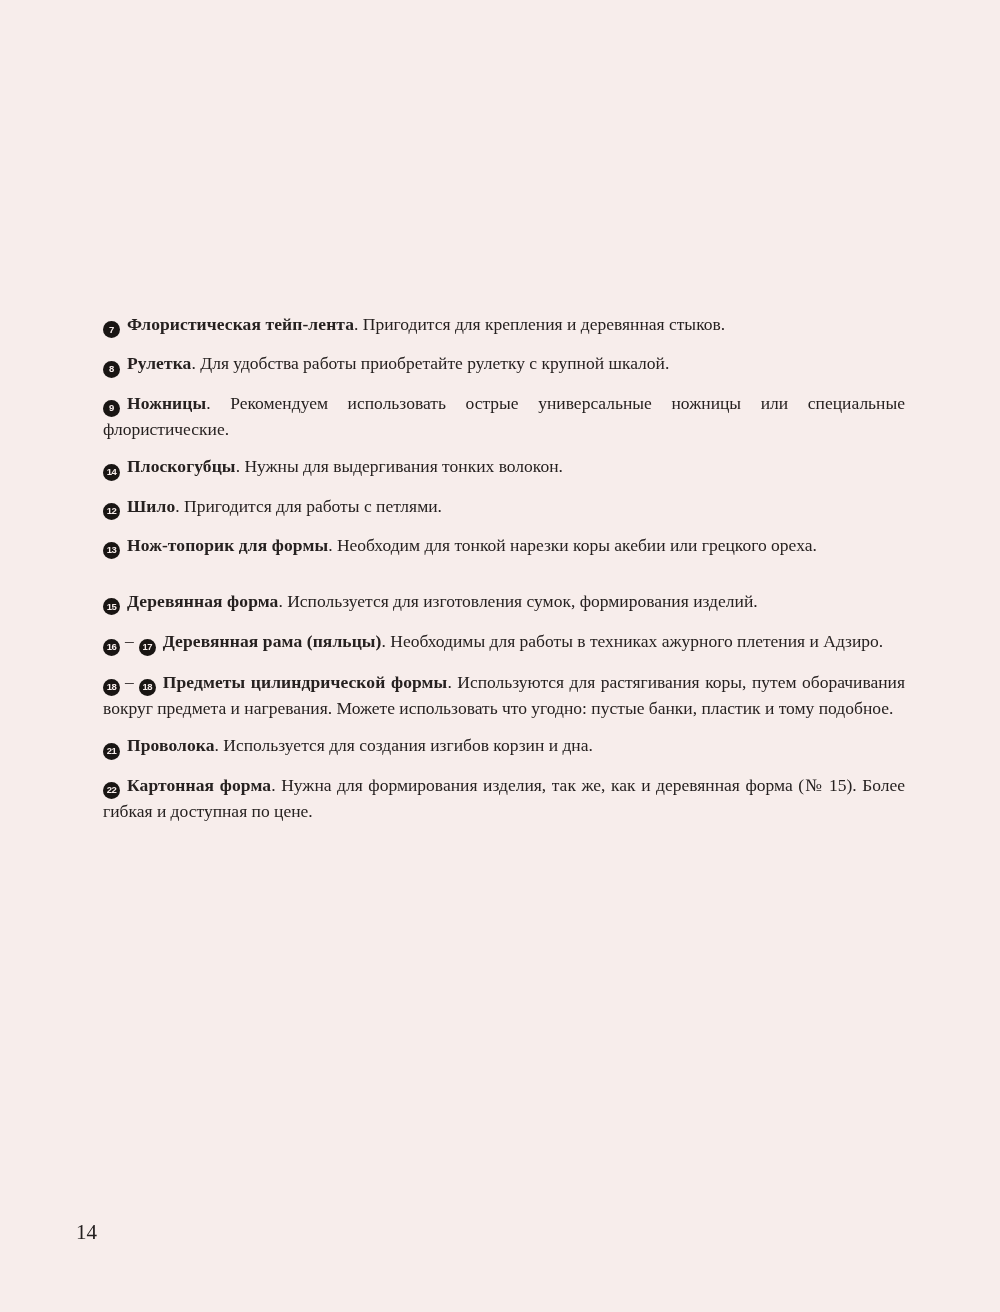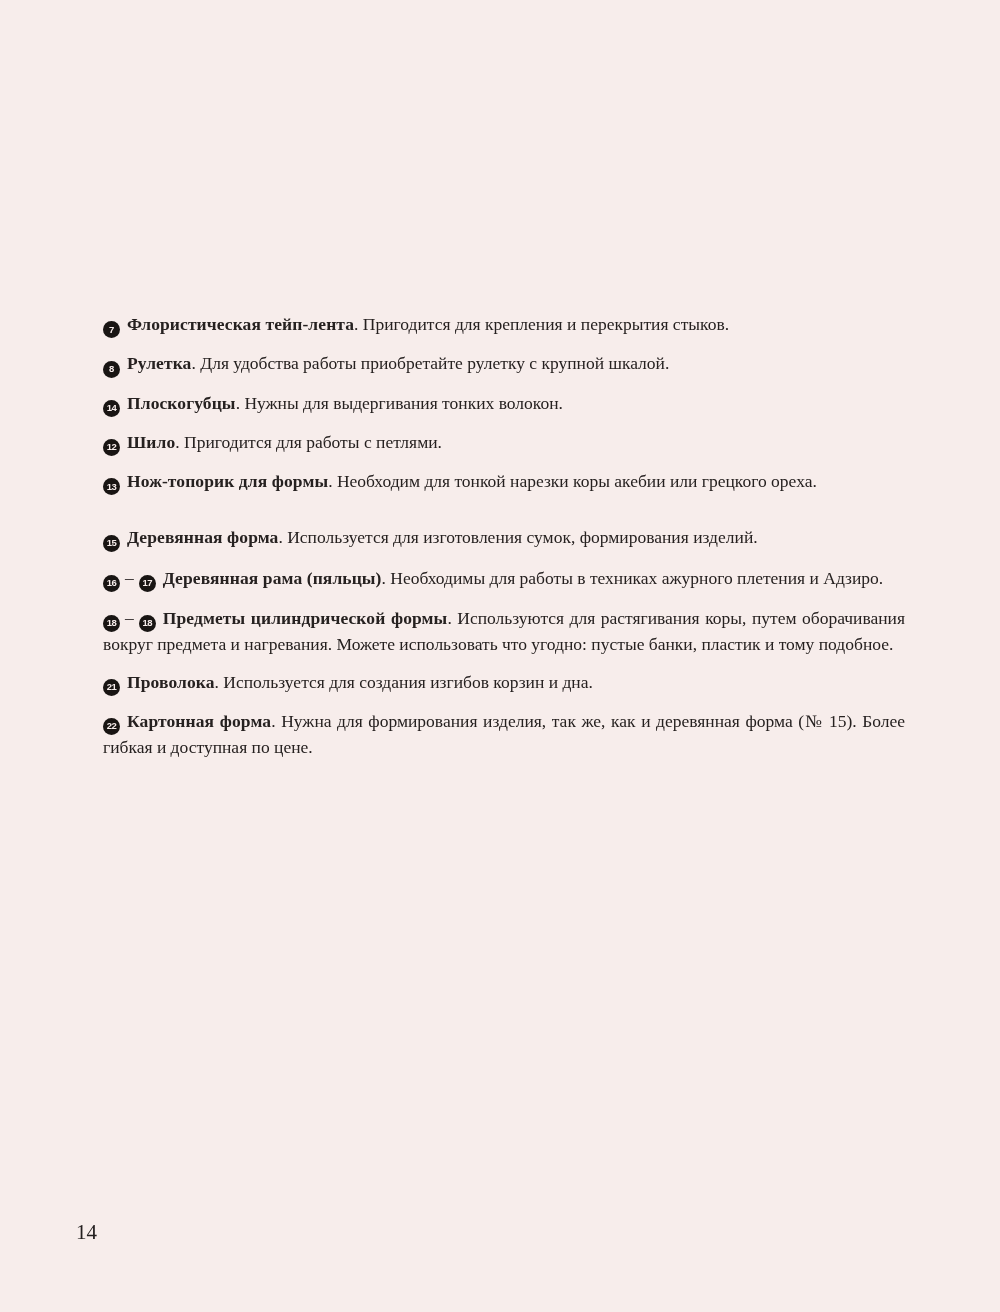--- a/index.html
+++ b/index.html
@@ -52,24 +52,25 @@
     left: 76px;
     top: 1220px;
     font-size: 21px;
     color: #242020;
   }
 </style>
 </head>
 <body>
 
 <div class="content">
-  <p class="item"><span class="badges"><span class="badge">7</span></span><span class="item-name">Флористическая тейп-лента</span><span class="item-desc">. Пригодится для крепления и перекрытия стыков.</span></p>
+  <p class="item"><span class="badges"><span class="badge">7</span></span><span class="item-name">Флористическая тейп-лента</span><span class="item-desc">. Пригодится для крепления и деревянная стыков.</span></p>
 
   <p class="item"><span class="badges"><span class="badge">8</span></span><span class="item-name">Рулетка</span><span class="item-desc">. Для удобства работы приобретайте рулетку с крупной шкалой.</span></p>
 
+  <p class="item"><span class="badges"><span class="badge">9</span></span><span class="item-name">Ножницы</span><span class="item-desc">. Рекомендуем использовать острые универсальные ножницы или специальные флористические.</span></p>
 
   <p class="item"><span class="badges"><span class="badge">14</span></span><span class="item-name">Плоскогубцы</span><span class="item-desc">. Нужны для выдергивания тонких волокон.</span></p>
 
 
   <p class="item"><span class="badges"><span class="badge">12</span></span><span class="item-name">Шило</span><span class="item-desc">. Пригодится для работы с петлями.</span></p>
 
   <p class="item"><span class="badges"><span class="badge">13</span></span><span class="item-name">Нож-топорик для формы</span><span class="item-desc">. Необходим для тонкой нарезки коры акебии или грецкого ореха.</span></p>
 
 
   <p class="item spacer-before"><span class="badges"><span class="badge">15</span></span><span class="item-name">Деревянная форма</span><span class="item-desc">. Используется для изготовления сумок, формирования изделий.</span></p>

